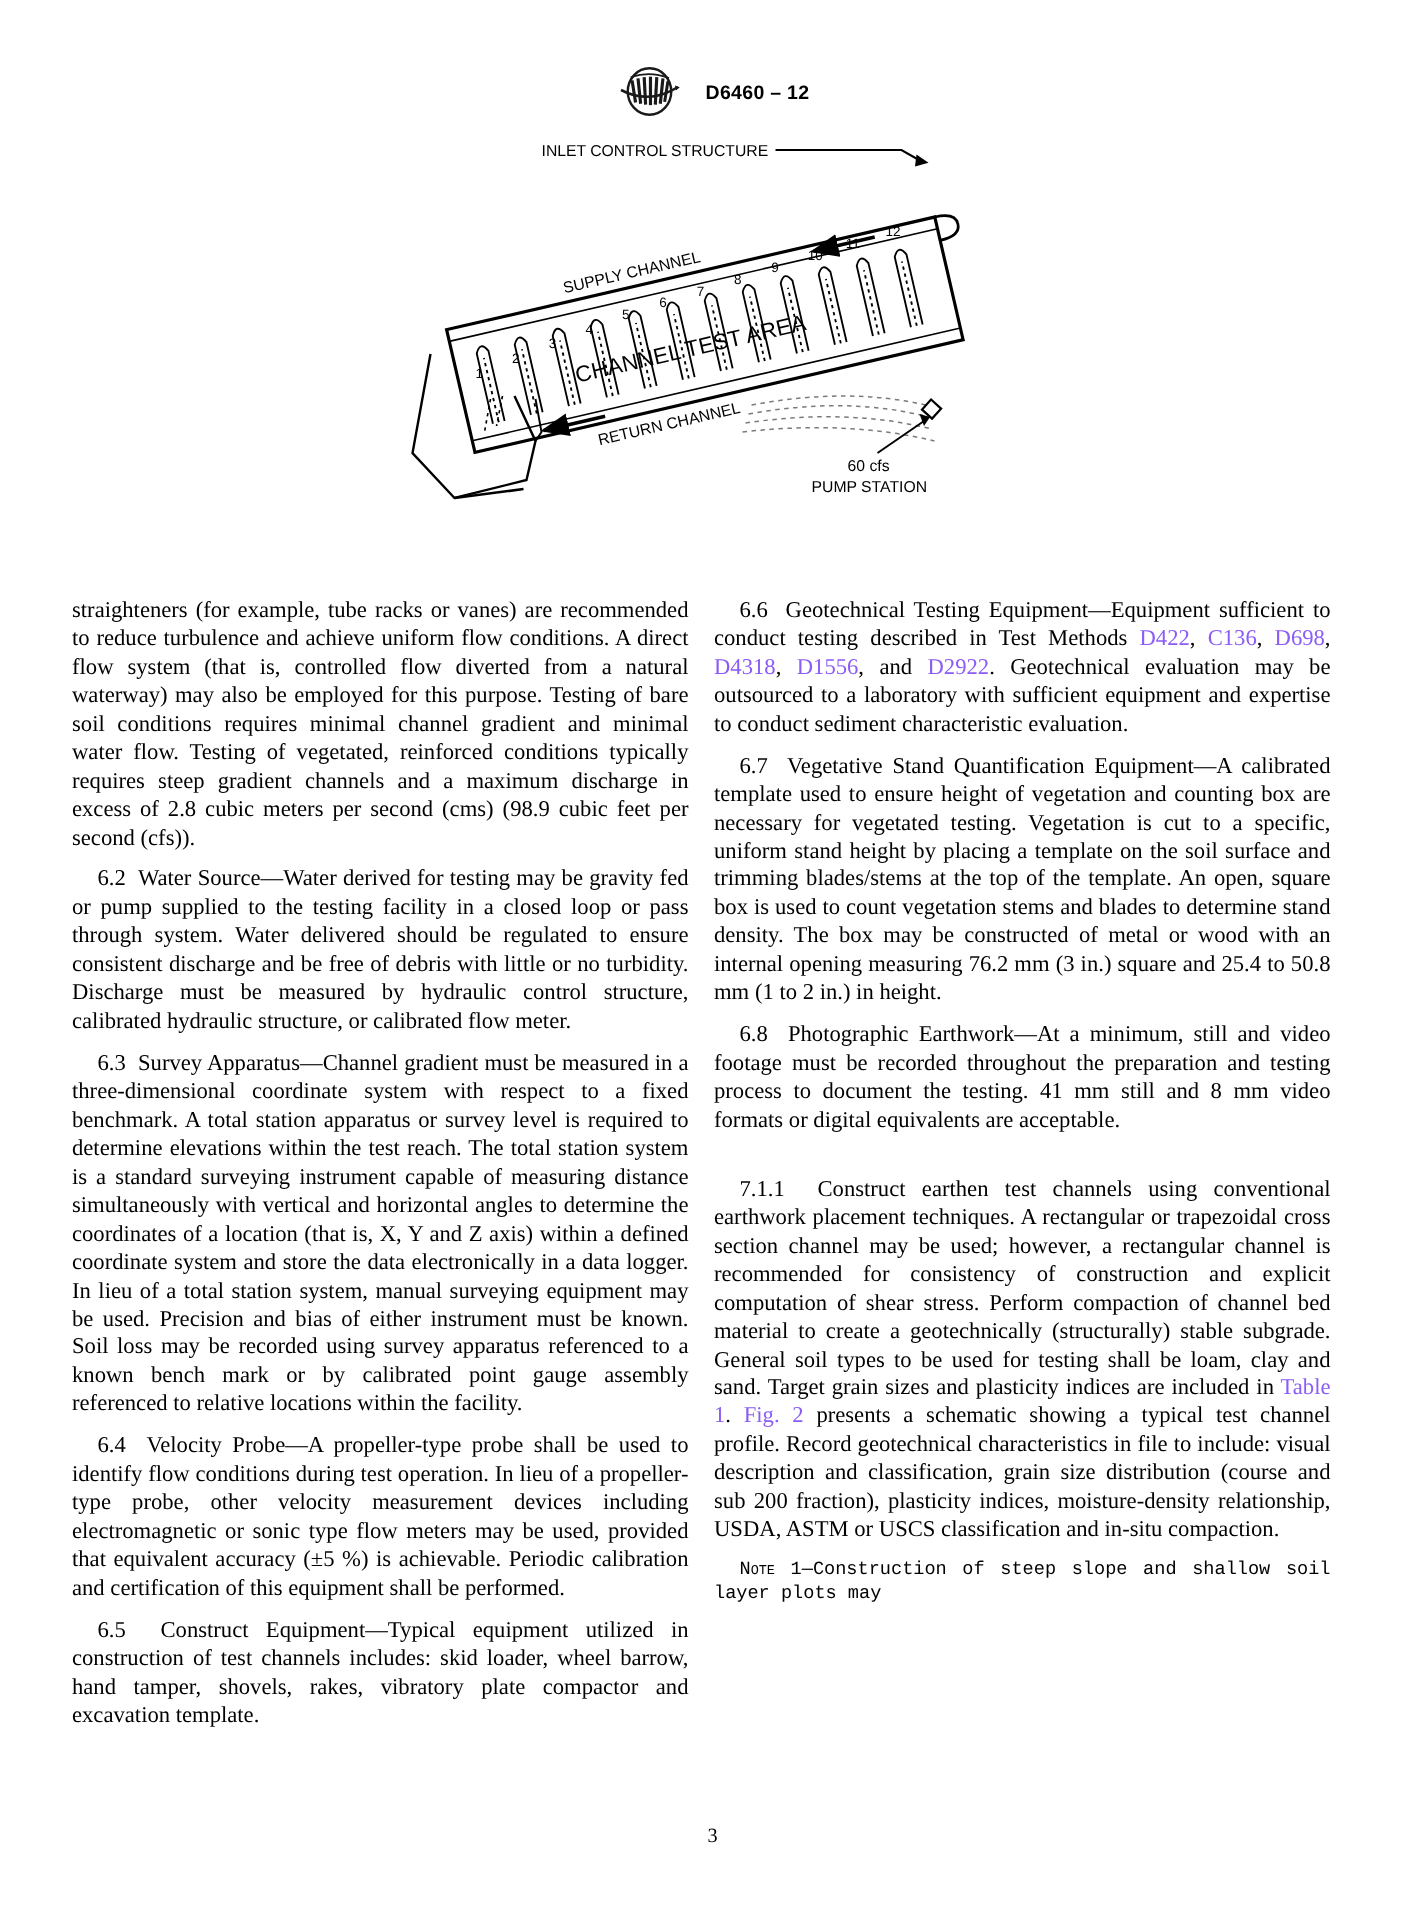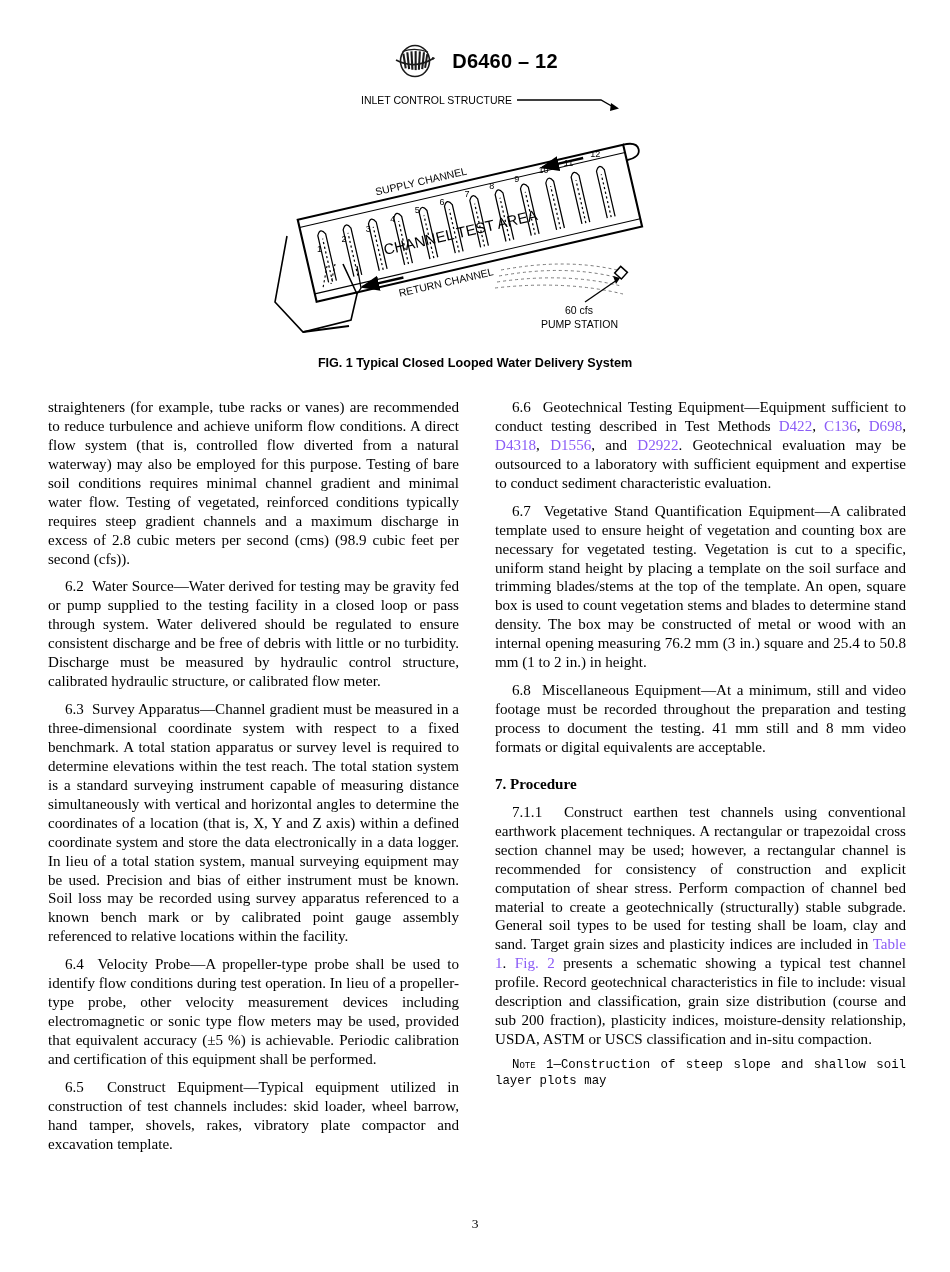--- a/index.html
+++ b/index.html
@@ -30,21 +30,21 @@
     gap: 14px;
   }
   .astm-logo {
     width: 46px;
     height: 34px;
     position: relative;
     display: block;
   }
   .doc-designation {
     font-family: "Liberation Sans", sans-serif;
-    font-size: 20px;
+    font-size: 13px;
     font-weight: bold;
     letter-spacing: 0.2px;
     color: #000;
     white-space: nowrap;
   }
 
   
   .figure-block {
     position: absolute;
     top: 88px;
@@ -64,21 +64,21 @@
     color: #000;
   }
 
   
   .body-columns {
     position: absolute;
     top: 398px;
     left: 48px;
     width: 858px;
     display: flex;
-    gap: 36px;
+    gap: 17px;
   }
   .col {
     width: 411px;
   }
   p {
     margin: 0;
     font-size: 15.1px;
     line-height: 1.255;
     text-align: justify;
     text-justify: inter-word;
@@ -261,21 +261,20 @@
       <text x="276" y="240" font-family="Liberation Sans, sans-serif" font-size="10.5" fill="#000">PUMP STATION</text>
 
       <path d="M22 148 L10 214 L38 244 L86 232 L92 206 L78 176" fill="none" stroke="#000" stroke-width="1.6"></path>
       <path d="M92 206 L96 200 L92 178" fill="none" stroke="#000" stroke-width="1.3"></path>
       <path d="M38 244 L84 238" fill="none" stroke="#000" stroke-width="1.8"></path>
       <g stroke="#000" stroke-width="1.1" fill="none" stroke-dasharray="2.2 2.6">
         <path d="M62 178 L58 200"></path>
         <path d="M70 176 L66 196"></path>
       </g>
     </svg>
-    <div class="figure-caption">FIG. 1 Typical Closed Looped Water Delivery System</div>
   </div>
 
   <div class="body-columns">
 
     <div class="col">
 
       <p class="cont">straighteners (for example, tube racks or vanes) are recommended to reduce turbulence and achieve uniform flow conditions. A direct flow system (that is, controlled flow diverted from a natural waterway) may also be employed for this purpose. Testing of bare soil conditions requires minimal channel gradient and minimal water flow. Testing of vegetated, reinforced conditions typically requires steep gradient channels and a maximum discharge in excess of 2.8 cubic meters per second (cms) (98.9 cubic feet per second (cfs)).</p>
       <div class="gap"></div>
 
       <p class="indent"><span>6.2</span>&nbsp; <span class="it">Water Source</span><span>—</span><span>Water derived for testing may be gravity fed or pump supplied to the testing facility in a closed loop or pass through system. Water delivered should be regulated to ensure consistent discharge and be free of debris with little or no turbidity. Discharge must be measured by hydraulic control structure, calibrated hydraulic structure, or calibrated flow meter.</span></p>
@@ -292,26 +291,25 @@
     </div>
 
     <div class="col">
 
       <p class="indent"><span>6.6</span>&nbsp; <span class="it">Geotechnical Testing Equipment</span><span>—</span><span>Equipment sufficient to conduct testing described in Test Methods </span><span class="lnk">D422</span><span>, </span><span class="lnk">C136</span><span>, </span><span class="lnk">D698</span><span>, </span><span class="lnk">D4318</span><span>, </span><span class="lnk">D1556</span><span>, and </span><span class="lnk">D2922</span><span>. Geotechnical evaluation may be outsourced to a laboratory with sufficient equipment and expertise to conduct sediment characteristic evaluation.</span></p>
       <div class="gap"></div>
 
       <p class="indent"><span>6.7</span>&nbsp; <span class="it">Vegetative Stand Quantification Equipment</span><span>—</span><span>A calibrated template used to ensure height of vegetation and counting box are necessary for vegetated testing. Vegetation is cut to a specific, uniform stand height by placing a template on the soil surface and trimming blades/stems at the top of the template. An open, square box is used to count vegetation stems and blades to determine stand density. The box may be constructed of metal or wood with an internal opening measuring 76.2 mm (3 in.) square and 25.4 to 50.8 mm (1 to 2 in.) in height.</span></p>
       <div class="gap"></div>
 
-      <p class="indent"><span>6.8</span>&nbsp; <span class="it">Miscellaneous Equipment</span><span>—</span><span>At a minimum, still and video footage must be recorded throughout the preparation and testing process to document the testing. 41 mm still and 8 mm video formats or digital equivalents are acceptable.</span></p>
-      <div class="gap"></div>
-
-      <div class="gap"></div>
-
-      <div class="sec-head">7.  Procedure</div>
+      <p class="indent"><span>6.8</span>&nbsp; <span class="it">Photographic Earthwork</span><span>—</span><span>At a minimum, still and video footage must be recorded throughout the preparation and testing process to document the testing. 41 mm still and 8 mm video formats or digital equivalents are acceptable.</span></p>
+      <div class="gap"></div>
+
+      <div class="gap"></div>
+
       <div class="gap"></div>
 
 
       <p class="indent"><span>7.1.1</span>&nbsp; <span>Construct earthen test channels using conventional earthwork placement techniques. A rectangular or trapezoidal cross section channel may be used; however, a rectangular channel is recommended for consistency of construction and explicit computation of shear stress. Perform compaction of channel bed material to create a geotechnically (structurally) stable subgrade. General soil types to be used for testing shall be loam, clay and sand. Target grain sizes and plasticity indices are included in </span><span class="lnk">Table 1</span><span>. </span><span class="lnk">Fig. 2</span><span> presents a schematic showing a typical test channel profile. Record geotechnical characteristics in file to include: visual description and classification, grain size distribution (course and sub 200 fraction), plasticity indices, moisture-density relationship, USDA, ASTM or USCS classification and in-situ compaction.</span></p>
       <div class="gap"></div>
 
       <p class="note"><span class="smallcaps">Note 1</span><span>—</span><span>Construction of steep slope and shallow soil layer plots may</span></p>
 
     </div>
   </div>

